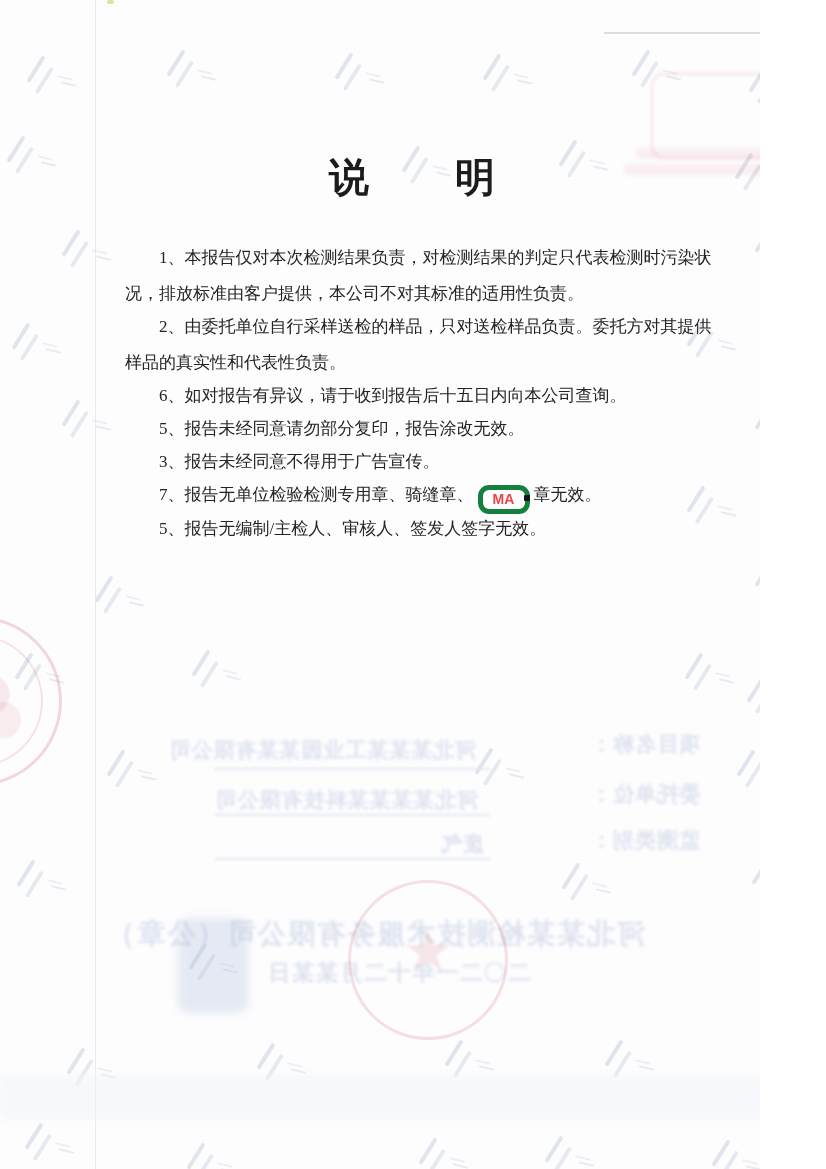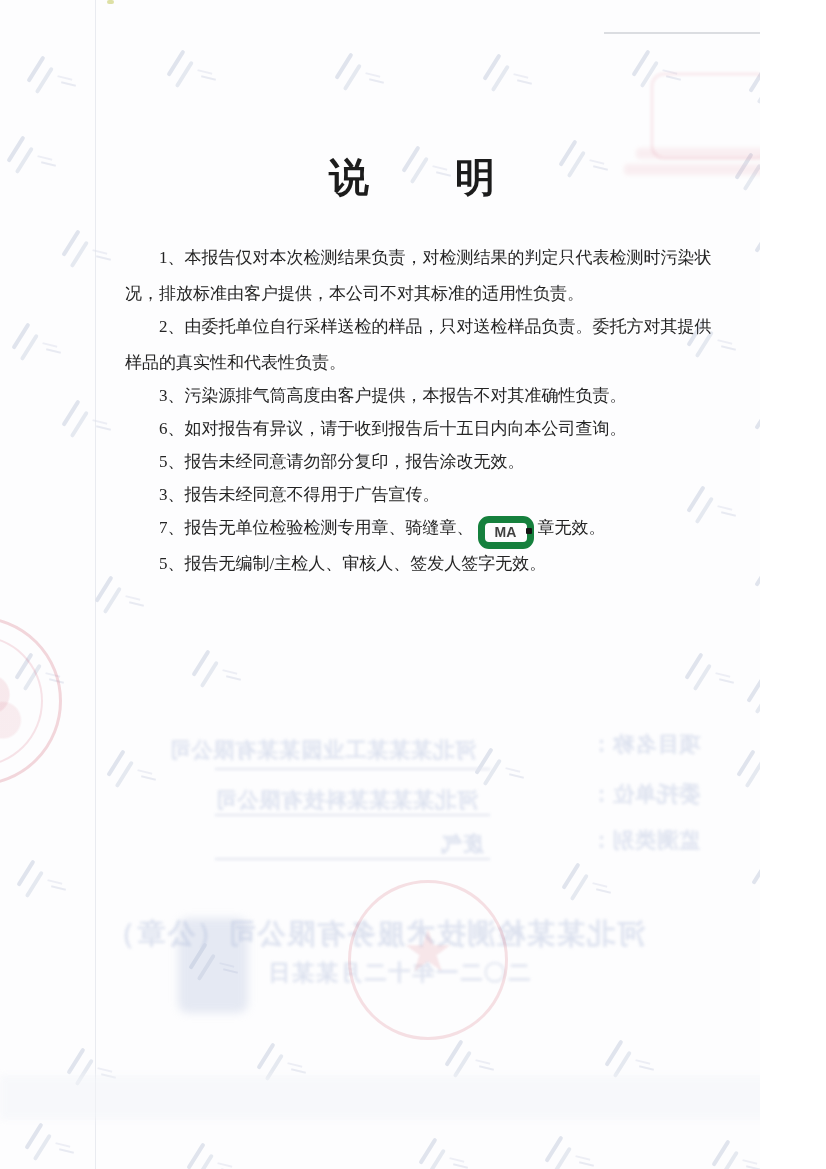--- a/index.html
+++ b/index.html
@@ -21,23 +21,23 @@
     transform:rotate(14deg);box-shadow:-5px -5px 0 #e0e3ee;}
   
   .title{position:absolute;left:0;top:150px;width:826px;text-align:center;
     font-size:40px;font-weight:bold;color:#1c1c1c;letter-spacing:2px;}
   .content{position:absolute;left:125px;top:240px;width:600px;
     font-size:17px;line-height:36px;color:#242424;}
   .content p{margin:0;text-indent:2em;}
   .content p + p{margin-top:-3px;}
   
   .cma{display:inline-flex;align-items:center;justify-content:center;
-    width:42px;height:19px;border:7px solid #15803d;border-radius:11px;
+    width:42px;height:19px;border:5px solid #15803d;border-radius:11px;
     font-family:"Liberation Sans","DejaVu Sans",sans-serif;
-    font-weight:bold;font-size:14px;letter-spacing:0;color:#404040;
+    font-weight:bold;font-size:14px;letter-spacing:0;color:#ef4444;
     vertical-align:-4px;margin:0 4px;position:relative;text-indent:0;}
   .cma::after{content:"";position:absolute;right:-5px;top:5px;width:6px;height:6px;background:#141414;border-radius:1px;}
   
   .ghost{position:absolute;left:0;top:0;width:826px;height:1169px;
     transform:scaleX(-1);color:#dde2ef;filter:blur(1.4px);letter-spacing:1px;pointer-events:none;}
   .ghost .g-label{position:absolute;font-size:21px;font-weight:bold;}
   .ghost .g-value{position:absolute;font-size:21px;font-weight:bold;}
   .ghost .g-line{position:absolute;height:2px;background:#e4e7f1;}
   .ghost .g-company{position:absolute;left:181px;top:915px;font-size:28px;font-weight:bold;letter-spacing:2px;}
   .ghost .g-date{position:absolute;left:296px;top:958px;font-size:22px;font-weight:bold;letter-spacing:2px;}
@@ -139,21 +139,20 @@
     </div>
   <div class="stamp-bottom">
       <div class="star">★</div>
     </div>
 
   <div class="title">说　　明</div>
 
   <div class="content">
     <p>1、本报告仅对本次检测结果负责，对检测结果的判定只代表检测时污染状况，排放标准由客户提供，本公司不对其标准的适用性负责。</p>
     <p>2、由委托单位自行采样送检的样品，只对送检样品负责。委托方对其提供样品的真实性和代表性负责。</p>
-    <p>3、污染源排气筒高度由客户提供，本报告不对其准确性负责。</p>
     <p>6、如对报告有异议，请于收到报告后十五日内向本公司查询。</p>
     <p>5、报告未经同意请勿部分复印，报告涂改无效。</p>
     <p>3、报告未经同意不得用于广告宣传。</p>
     <p><span>7、报告无单位检验检测专用章、骑缝章、</span><span class="cma">
           <span>MA</span>
         </span><span>章无效。</span></p>
     <p>5、报告无编制/主检人、审核人、签发人签字无效。</p>
   </div>
 
 </div>

